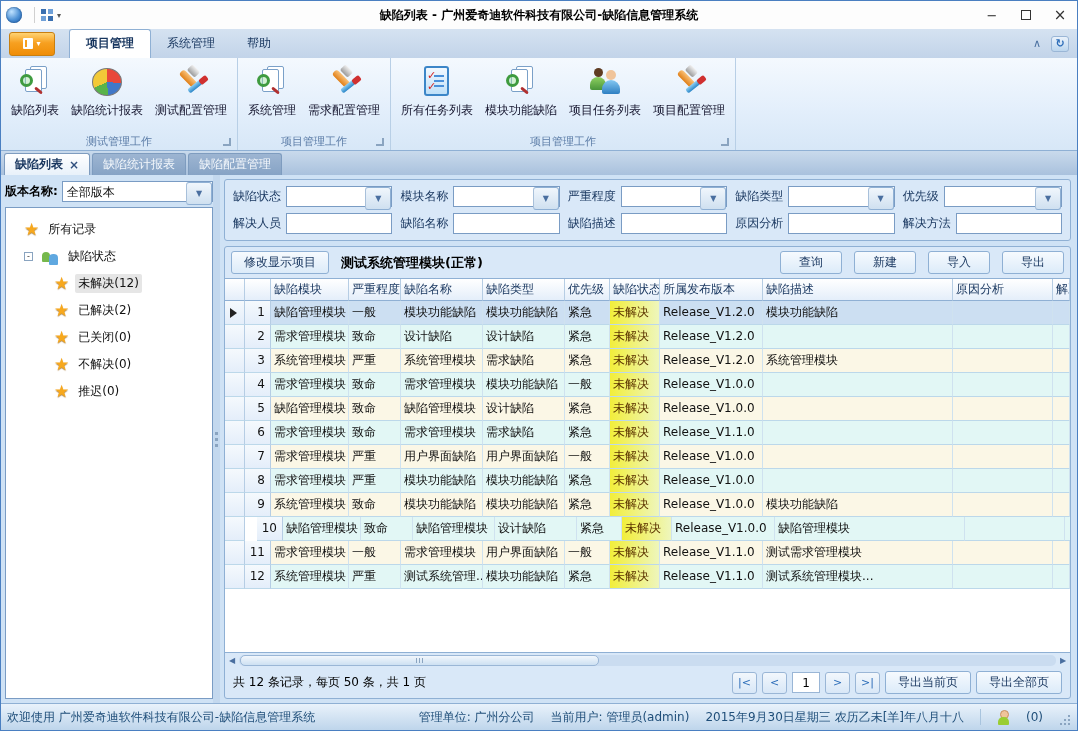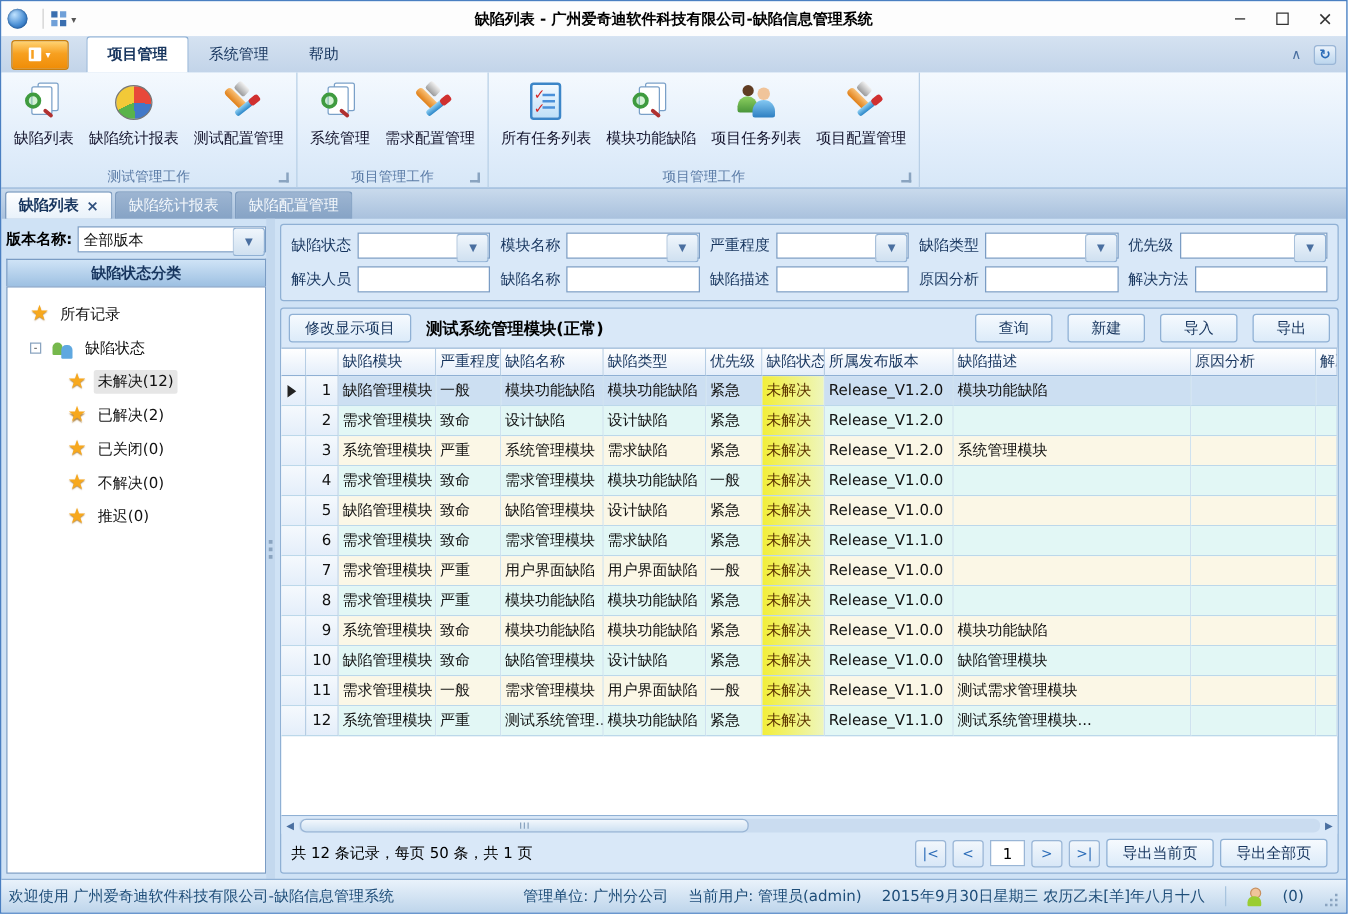--- a/index.html
+++ b/index.html
@@ -289,21 +289,20 @@
 
 <div id="main">
   <div id="sidebar">
     <div class="ver-row">
       <span class="ver-label">版本名称:</span>
       <div class="combo">
         <span class="val">全部版本</span>
         <span class="btn">▼</span>
       </div>
     </div>
-    <div class="side-hdr">缺陷状态分类</div>
     <div id="tree">
         <div class="titem" style="padding-left: 18px;">
           <span class="star">★</span>
           <span class="lbl">所有记录</span>
         </div>
         <div class="titem" style="padding-left: 18px;">
           <span class="expand">-</span>
           <span class="mini-people"></span>
           <span class="lbl">缺陷状态</span>
         </div>
@@ -548,21 +547,21 @@
               <div class="gc" style="width: 82px;">模块功能缺陷</div>
               <div class="gc" style="width: 45px;">紧急</div>
               <div class="gc st" style="width: 50px;">未解决</div>
               <div class="gc" style="width: 103px;">Release_V1.0.0</div>
               <div class="gc" style="width: 190px;">模块功能缺陷</div>
               <div class="gc" style="width: 100px;"></div>
               <div class="gc" style="flex: 1 1 0%;"></div>
             </div>
             <div class="gr cyan">
               <div class="gc rowhdr" style="width: 20px;"></div>
-              <div class="gc num" style="width: 26px;">10</div>
+              <div class="gc num" style="width: 26px; margin-left: 12px;">10</div>
               <div class="gc" style="width: 78px;">缺陷管理模块</div>
               <div class="gc" style="width: 52px;">致命</div>
               <div class="gc" style="width: 82px;">缺陷管理模块</div>
               <div class="gc" style="width: 82px;">设计缺陷</div>
               <div class="gc" style="width: 45px;">紧急</div>
               <div class="gc st" style="width: 50px;">未解决</div>
               <div class="gc" style="width: 103px;">Release_V1.0.0</div>
               <div class="gc" style="width: 190px;">缺陷管理模块</div>
               <div class="gc" style="width: 100px;"></div>
               <div class="gc" style="flex: 1 1 0%;"></div>

